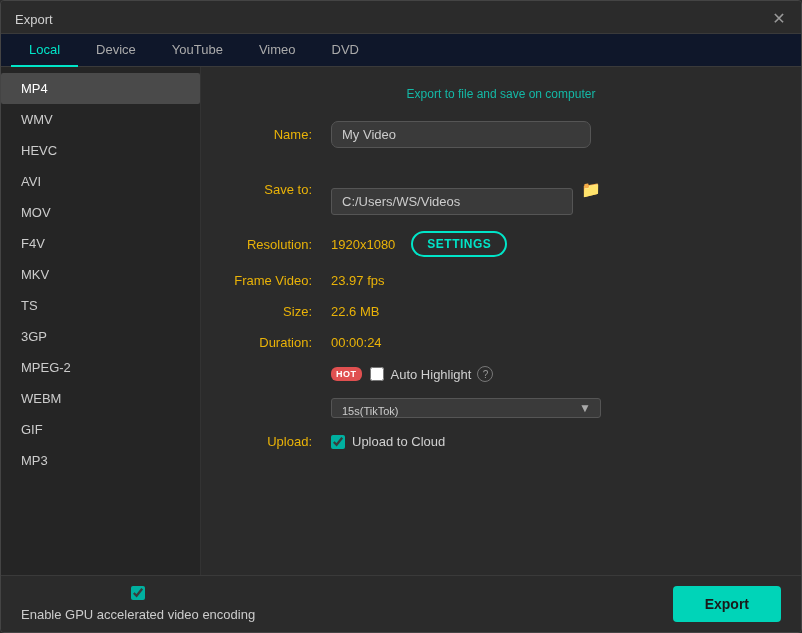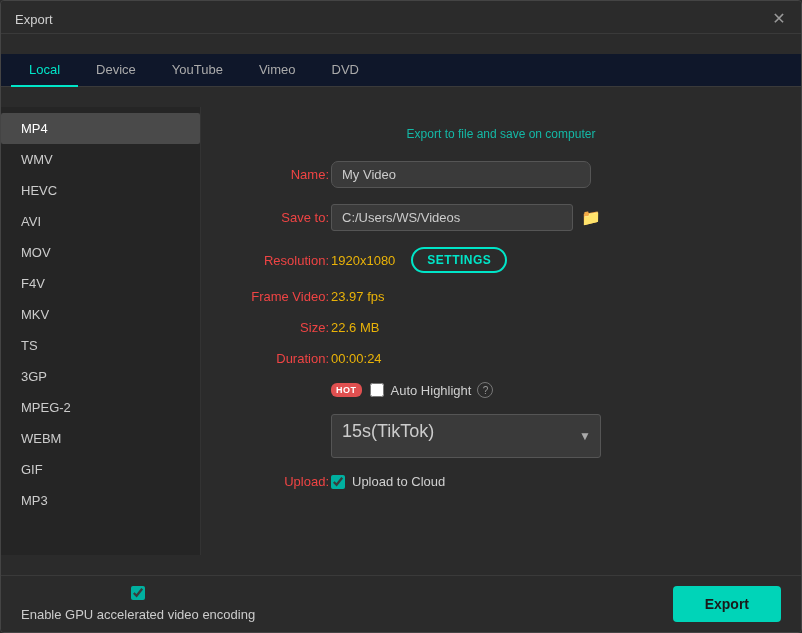--- a/index.html
+++ b/index.html
@@ -16,21 +16,20 @@
     .window {
       width: 802px;
       height: 633px;
       background: #2b2b2b;
       border: 1px solid #444;
       border-radius: 4px;
       display: flex;
       flex-direction: column;
       overflow: hidden;
       position: relative;
-      gap: 20px;
     }
     .title-bar {
       background: #2b2b2b;
       padding: 10px 14px 6px 14px;
       display: flex;
       align-items: center;
       justify-content: space-between;
       border-bottom: 1px solid #3a3a3a;
     }
     .title-bar-left {
@@ -105,22 +104,22 @@
       text-align: center;
     }
     .form-row {
       display: flex;
       align-items: center;
       margin-bottom: 16px;
     }
     .form-label {
       width: 100px;
       text-align: right;
-      padding-right: 2px;
-      color: #ef4444;
+      padding-right: 19px;
+      color: #eab308;
       font-size: 13px;
       flex-shrink: 0;
     }
     .form-value {
       color: #eab308;
       font-size: 13px;
     }
     .input-field {
       background: #3a3a3a;
       border: 1px solid #555;
@@ -137,20 +136,21 @@
       width: 270px;
     }
     .save-to-input {
       background: #3a3a3a;
       border: 1px solid #555;
       border-radius: 3px;
       color: #ccc;
       padding: 5px 10px;
       font-size: 13px;
       flex: 1;
+      margin-top: 24px;
     }
     .folder-icon {
       color: #bbb;
       font-size: 16px;
       cursor: pointer;
     }
     .settings-btn {
       background: transparent;
       border: 2px solid #00e5c8;
       color: #00e5c8;
@@ -205,22 +205,22 @@
     }
     .dropdown-wrapper {
       position: relative;
       width: 270px;
     }
     .dropdown {
       background: #3a3a3a;
       border: 1px solid #555;
       border-radius: 3px;
       color: #ccc;
-      padding: 6px 30px 16px 10px;
-      font-size: 18px;
+      padding: 6px 30px 0 10px;
+      font-size: 11px;
       width: 100%;
       appearance: none;
       cursor: pointer;
     }
     .dropdown-arrow {
       position: absolute;
       right: 10px;
       top: 50%;
       transform: translateY(-50%);
       pointer-events: none;

